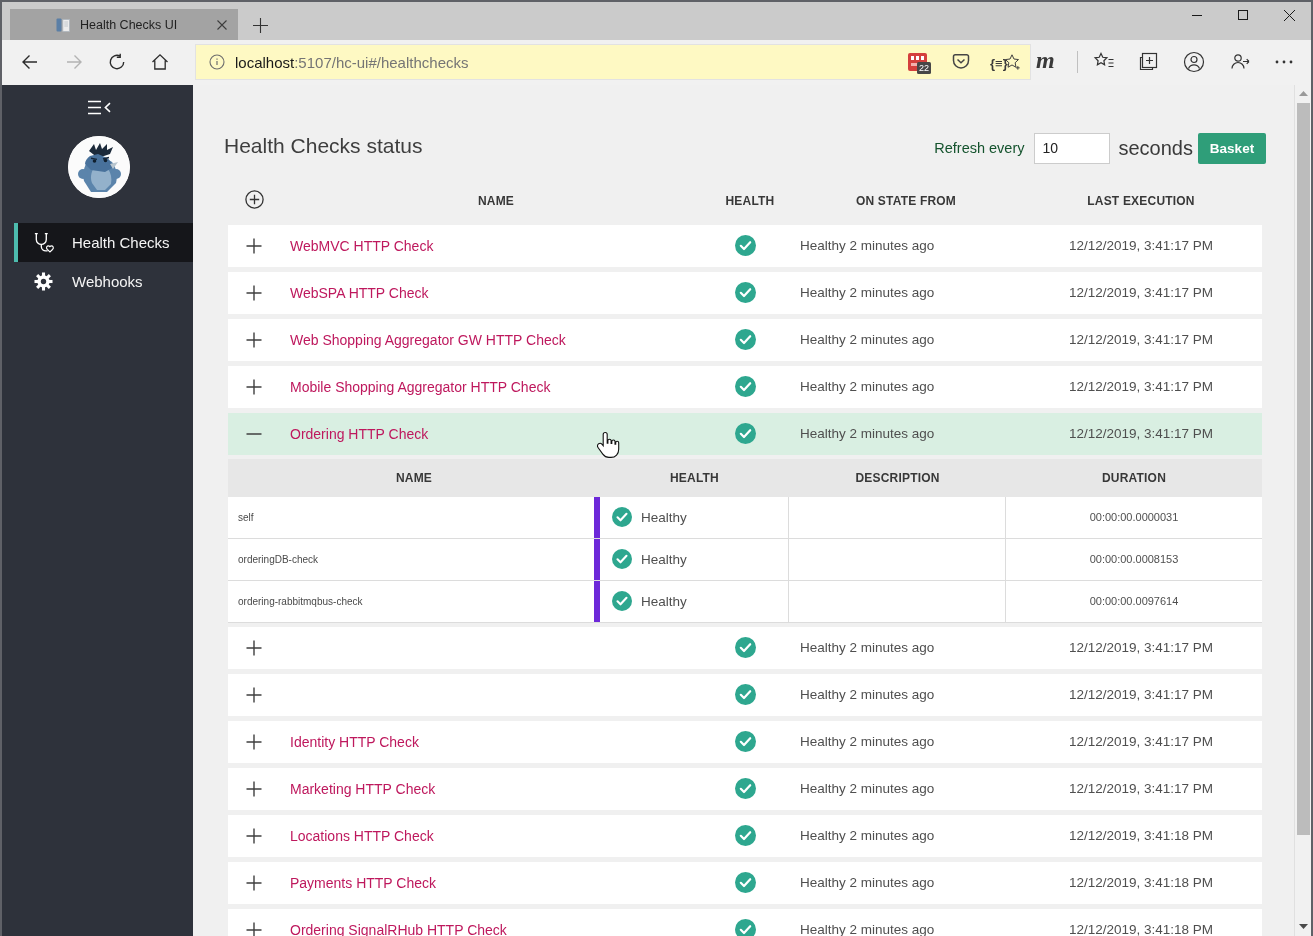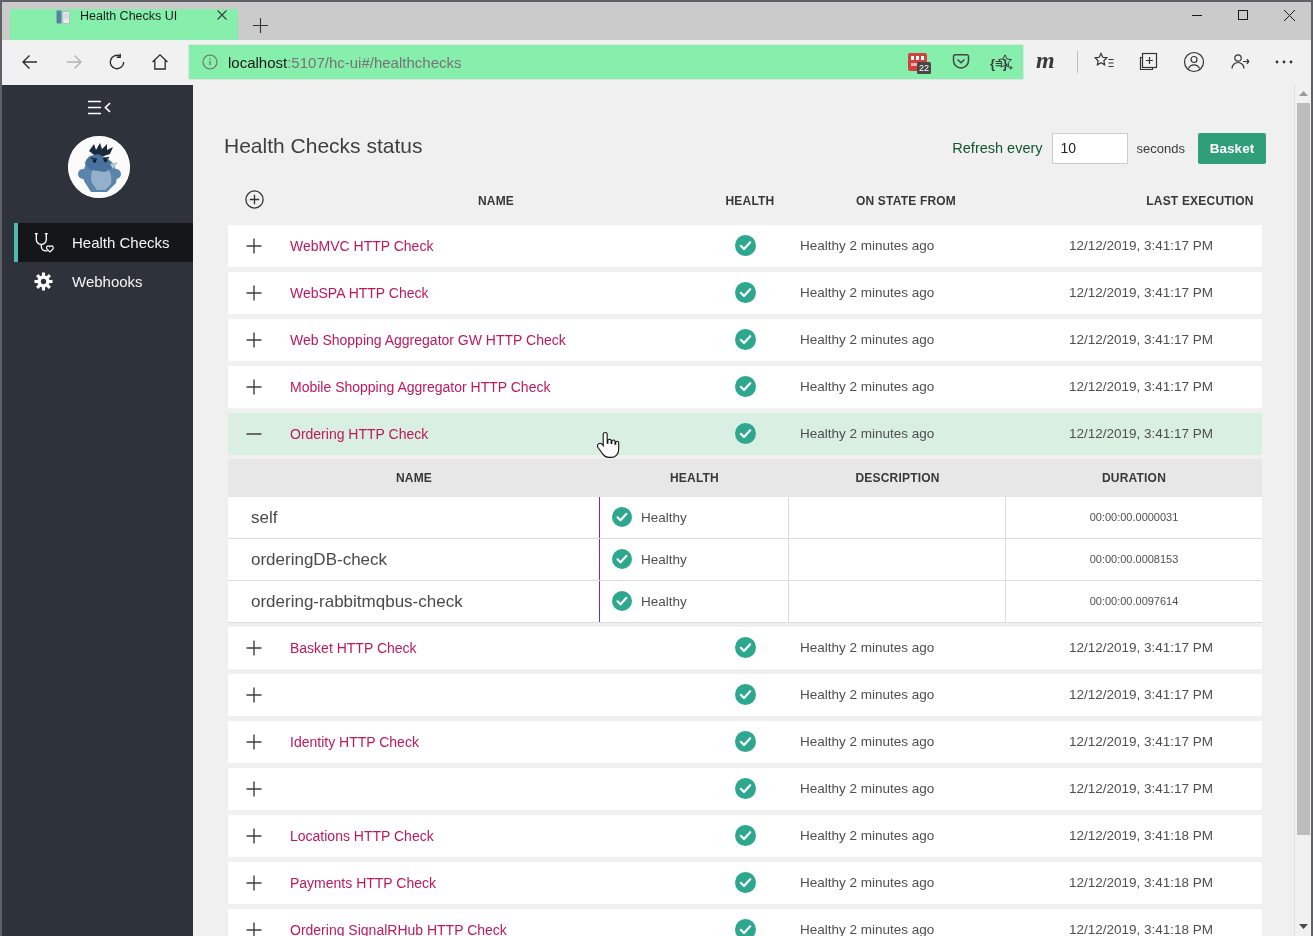--- a/index.html
+++ b/index.html
@@ -1,69 +1,69 @@
 <!DOCTYPE html>
 <html><head>
 <meta charset="utf-8">
 <style>
   * { margin:0; padding:0; box-sizing:border-box; }
   body { width:1313px; height:936px; overflow:hidden; font-family:"Liberation Sans", sans-serif; }
   .screen { position:relative; width:1313px; height:936px; background:#f0f0f0; overflow:hidden; }
   .win-border { position:absolute; inset:0; border:2px solid #5f6167; border-bottom:none; pointer-events:none; z-index:200; }
   
   .tabstrip { position:absolute; left:0; top:0; width:1313px; height:40px; background:#cbcbcb; }
-  .tab { position:absolute; left:10px; top:9px; width:228px; height:31px; background:#86efac; display:flex; }
+  .tab { position:absolute; left:10px; top:9px; width:228px; height:31px; background:#a3a3a3; display:flex; align-items:center; }
   .tab .favicon { margin-left:45px; width:16px; height:16px; }
   .tab .tab-title { margin-left:9px; font-size:12.5px; color:#1f1f1f; white-space:nowrap; flex:1; }
   .tab .tab-close { width:12px; height:12px; margin-right:10px; }
   .newtab { position:absolute; left:252px; top:17px; width:17px; height:17px; }
   .winbtn { position:absolute; top:0; width:46px; height:30px; display:flex; align-items:center; justify-content:center; }
   .navbar { position:absolute; left:0; top:40px; width:1313px; height:45px; background:#f1f1f1; }
   .navicon { position:absolute; top:13px; width:18px; height:18px; }
-  .urlbox { position:absolute; left:188px; top:4px; width:836px; height:36px; background:#86efac; border:1px solid #e2e2e2; display:flex; align-items:center; }
+  .urlbox { position:absolute; left:195px; top:4px; width:836px; height:36px; background:#fef9c3; border:1px solid #e2e2e2; display:flex; align-items:center; }
   .info-icon { margin-left:13px; }
   .url-text { margin-left:10px; font-size:15px; white-space:nowrap; flex:1; }
   .url-host { color:#191919; }
   .url-rest { color:#757575; }
   .ext { position:absolute; top:11px; width:22px; height:22px; }
   
   .sidebar { position:absolute; left:2px; top:85px; width:191px; height:851px; background:#2e323b; }
   .collapse { position:absolute; left:85px; top:15px; width:24px; height:15px; }
   .avatar { position:absolute; left:66px; top:51px; width:62px; height:62px; border-radius:50%; background:#fafafa; overflow:hidden; }
   .menu { position:absolute; left:12px; top:138px; width:191px; }
   .menu-item { height:39px; display:flex; align-items:center; border-left:4px solid transparent; }
   .menu-item.active { background:#15161a; border-left-color:#4dbcae; }
   .menu-item .mi-icon { width:23px; height:23px; margin-left:14px; }
   .menu-item .mi-label { margin-left:17px; font-size:15px; color:#f5f5f5; }
   
   .content { position:absolute; left:193px; top:85px; width:1101px; height:851px; background:#f0f0f0; }
   .page-title { position:absolute; left:224px; top:134px; font-size:21px; color:#3e3e3e; }
   .refresh { position:absolute; top:132px; right:47px; height:32px; display:flex; align-items:center; }
   .refresh-label { font-size:14.5px; color:#14532d; margin-right:9px; }
   .refresh-input { width:76px; height:31px; border:1px solid #ccc; background:#fff; font-size:14px; padding-left:8px; color:#222; font-family:"Liberation Sans",sans-serif; }
-  .refresh-unit { font-size:13px; color:#3a3a3a; margin-left:9px; margin-right:13px; }
+  .refresh-unit { font-size:20px; color:#3a3a3a; margin-left:9px; margin-right:5px; }
   .refresh-btn { width:68px; height:31px; background:#2f9e79; color:#fff; border:none; font-size:13.5px; font-weight:bold; border-radius:2px; font-family:"Liberation Sans",sans-serif; }
   .thead-icon { position:absolute; left:245px; top:190px; width:19px; height:19px; }
   .thead-label { position:absolute; top:194px; width:200px; text-align:center; font-size:12px; font-weight:bold; color:#383838; letter-spacing:.2px; }
   .rows { position:absolute; left:228px; top:225px; width:1034px; }
   .hrow { position:relative; height:42px; margin-bottom:5px; background:#fff; }
   .hrow.expanded { background:#d9efe2; margin-bottom:4px; }
   .hrow .expander { position:absolute; left:18px; top:13px; width:16px; height:16px; }
   .hrow .rname { position:absolute; left:62px; top:0; line-height:42px; font-size:14px; color:#be185d; }
   .hrow .hcheck { position:absolute; left:507px; top:10px; width:21px; height:21px; }
   .hrow .rstatus { position:absolute; left:572px; top:0; line-height:42px; font-size:13.5px; color:#4f4f4f; }
   .hrow .rexec { position:absolute; left:813px; top:0; width:200px; text-align:center; line-height:42px; font-size:13.5px; color:#4f4f4f; }
   
   .subtable { margin-bottom:4px; }
   .sub-head { display:flex; height:38px; background:#e7e7e7; }
   .sub-head .sh { font-size:12px; font-weight:bold; color:#383838; text-align:center; line-height:38px; letter-spacing:.2px; }
   .sub-row { display:flex; height:42px; background:#fff; border-bottom:1px solid #dcdcdc; }
   .sub-row:first-of-type { border-top:1px solid #e2e2e2; }
   .sc { height:100%; }
-  .sc1 { width:372px; font-size:17px; color:#4a4a4a; line-height:41px; padding-left:23px; border-right:1px solid #6d28d9; }
+  .sc1 { width:372px; font-size:10px; color:#4a4a4a; line-height:41px; padding-left:10px; border-right:6px solid #6d28d9; }
   .sc2 { width:189px; border-right:1px solid #dcdcdc; position:relative; }
   .sc2 .hcheck2 { position:absolute; left:12px; top:10px; width:20px; height:20px; }
   .sc2 .htext { position:absolute; left:41px; line-height:41px; font-size:13.5px; color:#4f4f4f; }
   .sc3 { width:217px; border-right:1px solid #dcdcdc; }
   .sc4 { flex:1; text-align:center; line-height:41px; font-size:11px; color:#4f4f4f; }
   
   .scrollbar { position:absolute; left:1294px; top:85px; width:17px; height:851px; background:#f1f1f1; border-left:1px solid #e0e0e0; }
   .sb-thumb { position:absolute; left:2px; top:18px; width:13px; height:732px; background:#bcbcbc; }
   .sb-arrow { position:absolute; left:3px; width:11px; height:8px; }
   .cursor { position:absolute; left:595px; top:431px; z-index:300; pointer-events:none; }
@@ -238,21 +238,21 @@
     <button class="refresh-btn">Basket</button>
   </div>
 
   <svg class="thead-icon" viewBox="0 0 19 19">
     <circle cx="9.5" cy="9.5" r="8.6" fill="none" stroke="#333" stroke-width="1.3"></circle>
     <path d="M9.5 4.8v9.4M4.8 9.5h9.4" stroke="#333" stroke-width="1.3"></path>
   </svg>
   <span class="thead-label" style="left:396px">NAME</span>
   <span class="thead-label" style="left:650px">HEALTH</span>
   <span class="thead-label" style="left:806px">ON STATE FROM</span>
-  <span class="thead-label" style="left:1100px">LAST EXECUTION</span>
+  <span class="thead-label" style="left:1041px">LAST EXECUTION</span>
 
   <div class="rows" id="rows">
   <div class="hrow">
     <svg class="expander plus" viewBox="0 0 16 16">
           <path d="M8 .5v15M.5 8h15" stroke="#3f3f3f" stroke-width="1.4"></path>
         </svg>
 
     <span class="rname">WebMVC HTTP Check</span>
     <svg class="hcheck" viewBox="0 0 21 21">
       <circle cx="10.5" cy="10.5" r="10.5" fill="#2ea78f"></circle>
@@ -364,21 +364,20 @@
     <div class="sc sc3"></div>
     <div class="sc sc4">00:00:00.0097614</div>
   </div>
 </div>
 
   <div class="hrow">
     <svg class="expander plus" viewBox="0 0 16 16">
           <path d="M8 .5v15M.5 8h15" stroke="#3f3f3f" stroke-width="1.4"></path>
         </svg>
 
-    <span class="rname">Basket HTTP Check</span>
     <svg class="hcheck" viewBox="0 0 21 21">
       <circle cx="10.5" cy="10.5" r="10.5" fill="#2ea78f"></circle>
       <path d="M5.8 10.8l3.2 3.2 6.2-6.8" stroke="#fff" stroke-width="2.2" fill="none" stroke-linecap="round" stroke-linejoin="round"></path>
     </svg>
     <span class="rstatus">Healthy 2 minutes ago</span>
     <span class="rexec">12/12/2019, 3:41:17 PM</span>
   </div>
 
   <div class="hrow">
     <svg class="expander plus" viewBox="0 0 16 16">
@@ -405,20 +404,21 @@
     </svg>
     <span class="rstatus">Healthy 2 minutes ago</span>
     <span class="rexec">12/12/2019, 3:41:17 PM</span>
   </div>
 
   <div class="hrow">
     <svg class="expander plus" viewBox="0 0 16 16">
           <path d="M8 .5v15M.5 8h15" stroke="#3f3f3f" stroke-width="1.4"></path>
         </svg>
 
+    <span class="rname">Marketing HTTP Check</span>
     <svg class="hcheck" viewBox="0 0 21 21">
       <circle cx="10.5" cy="10.5" r="10.5" fill="#2ea78f"></circle>
       <path d="M5.8 10.8l3.2 3.2 6.2-6.8" stroke="#fff" stroke-width="2.2" fill="none" stroke-linecap="round" stroke-linejoin="round"></path>
     </svg>
     <span class="rstatus">Healthy 2 minutes ago</span>
     <span class="rexec">12/12/2019, 3:41:17 PM</span>
   </div>
 
   <div class="hrow">
     <svg class="expander plus" viewBox="0 0 16 16">

